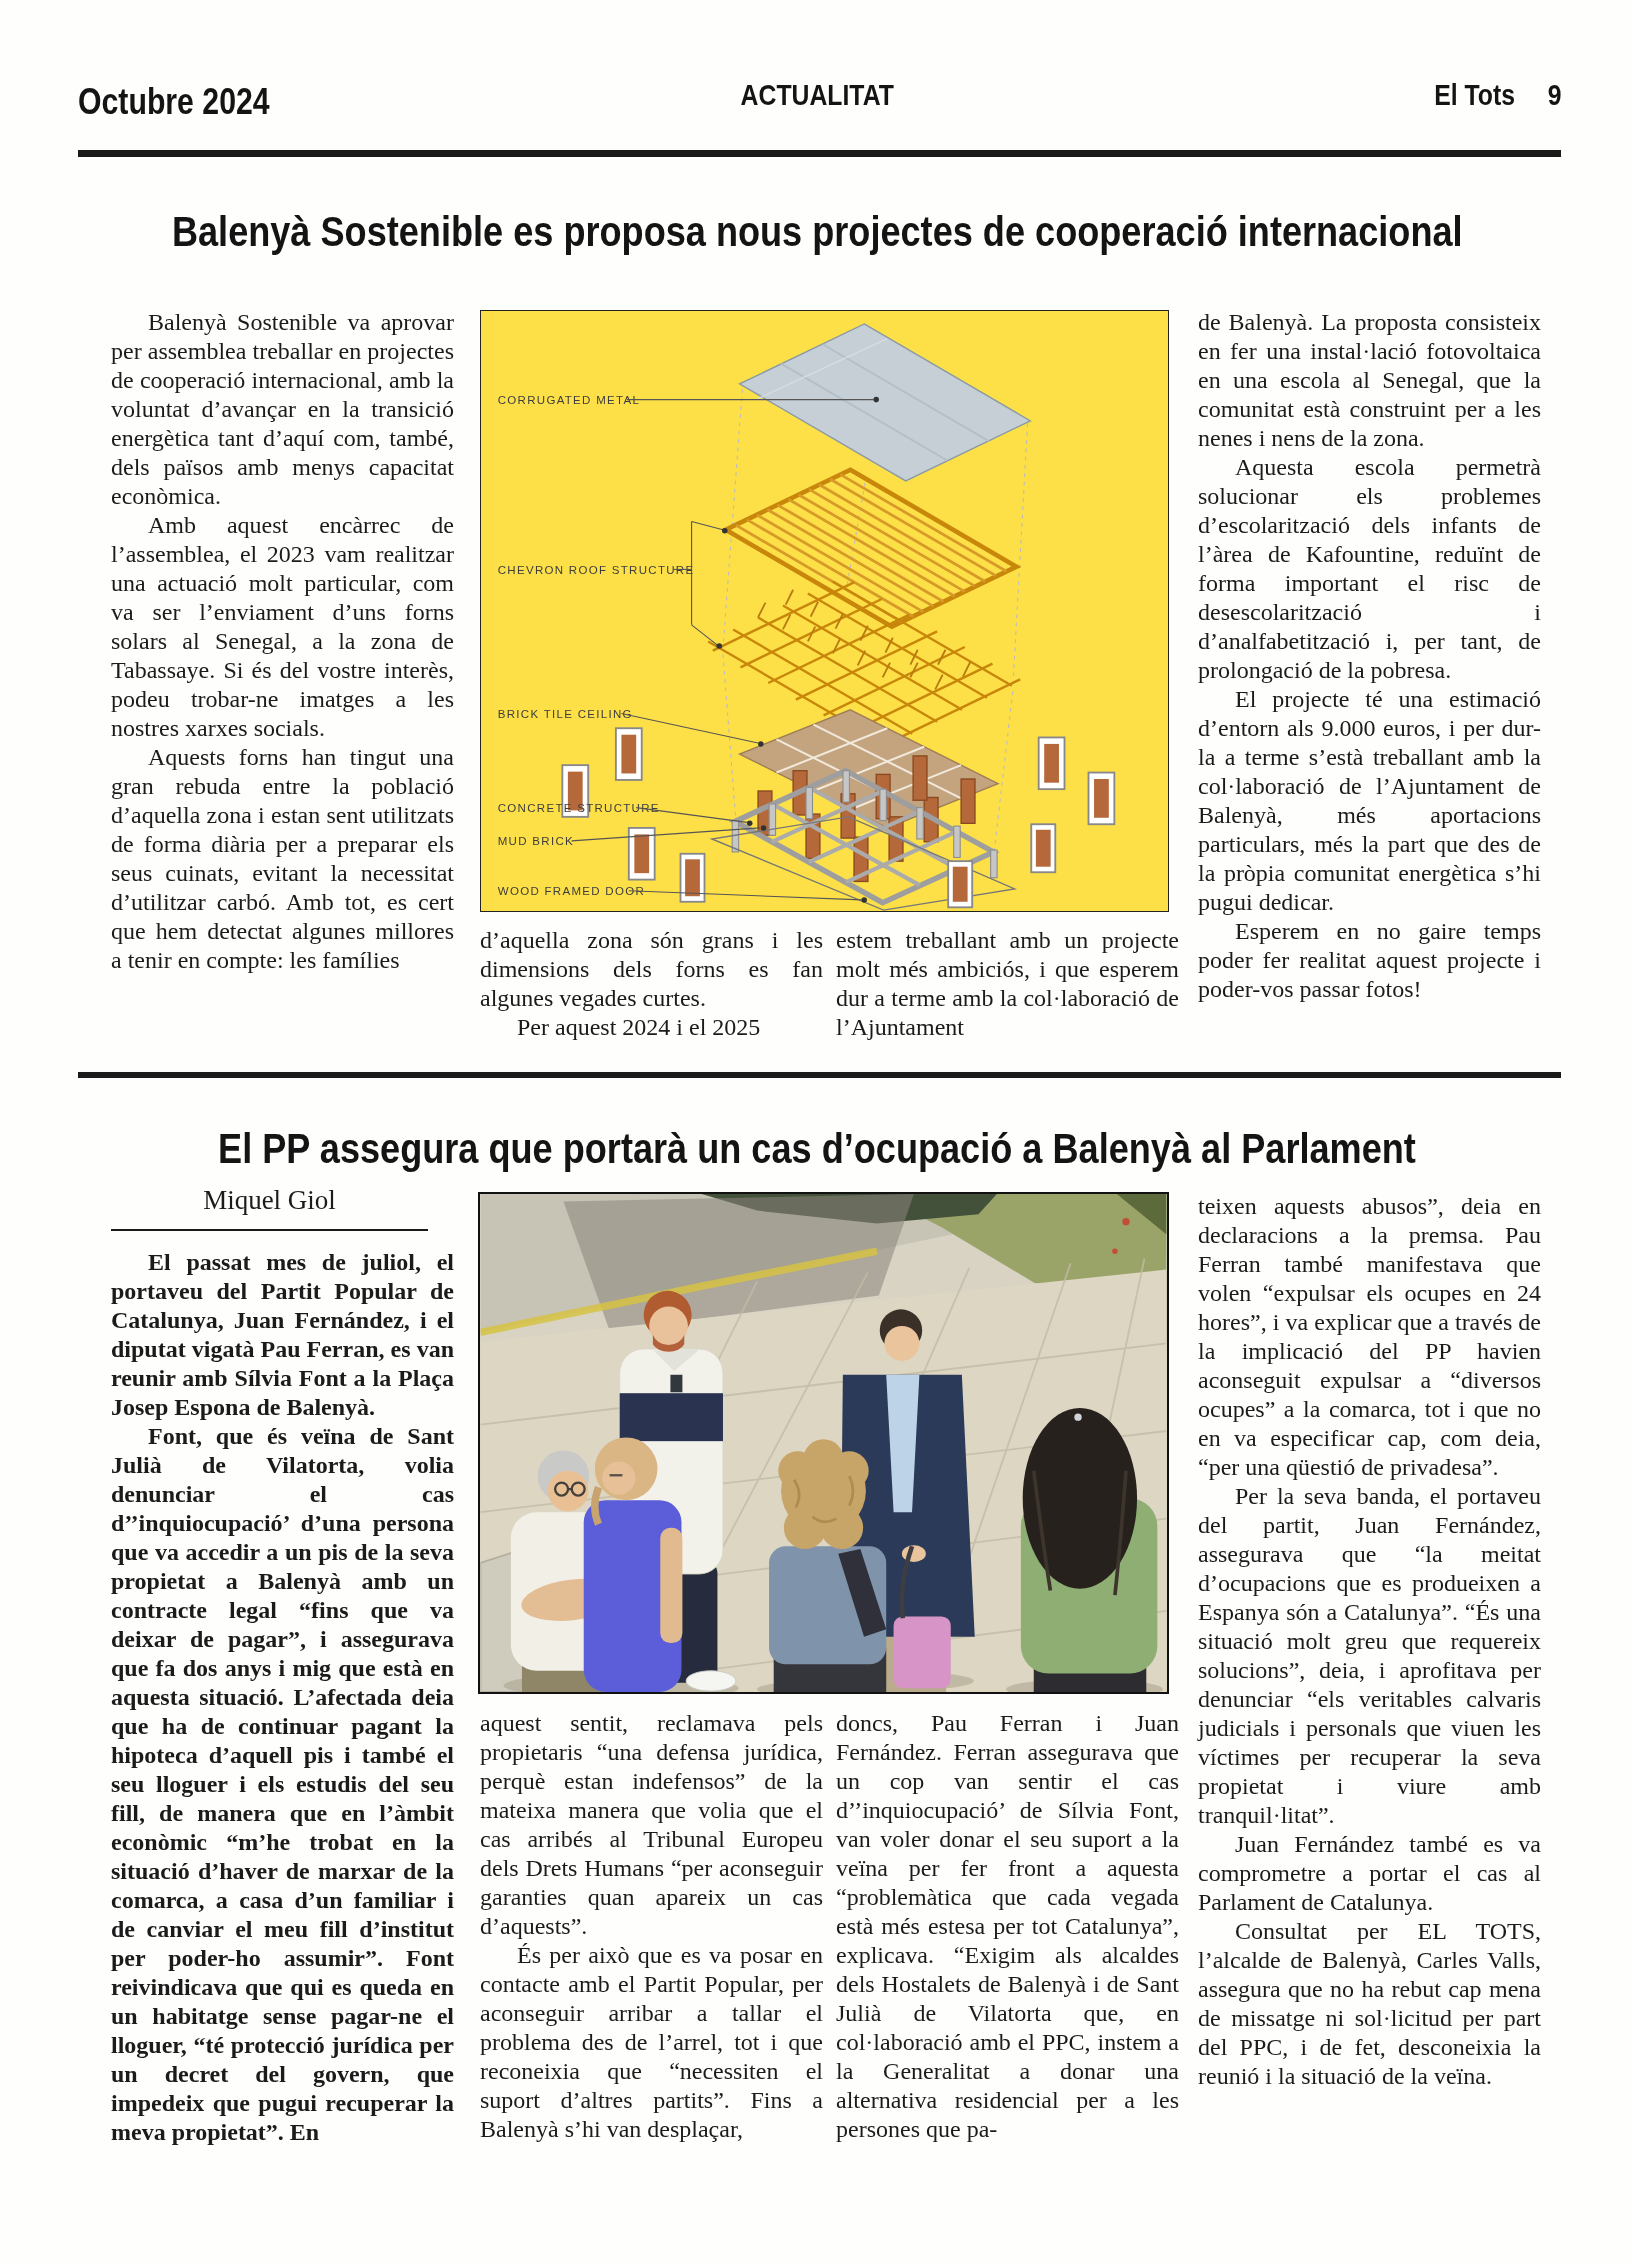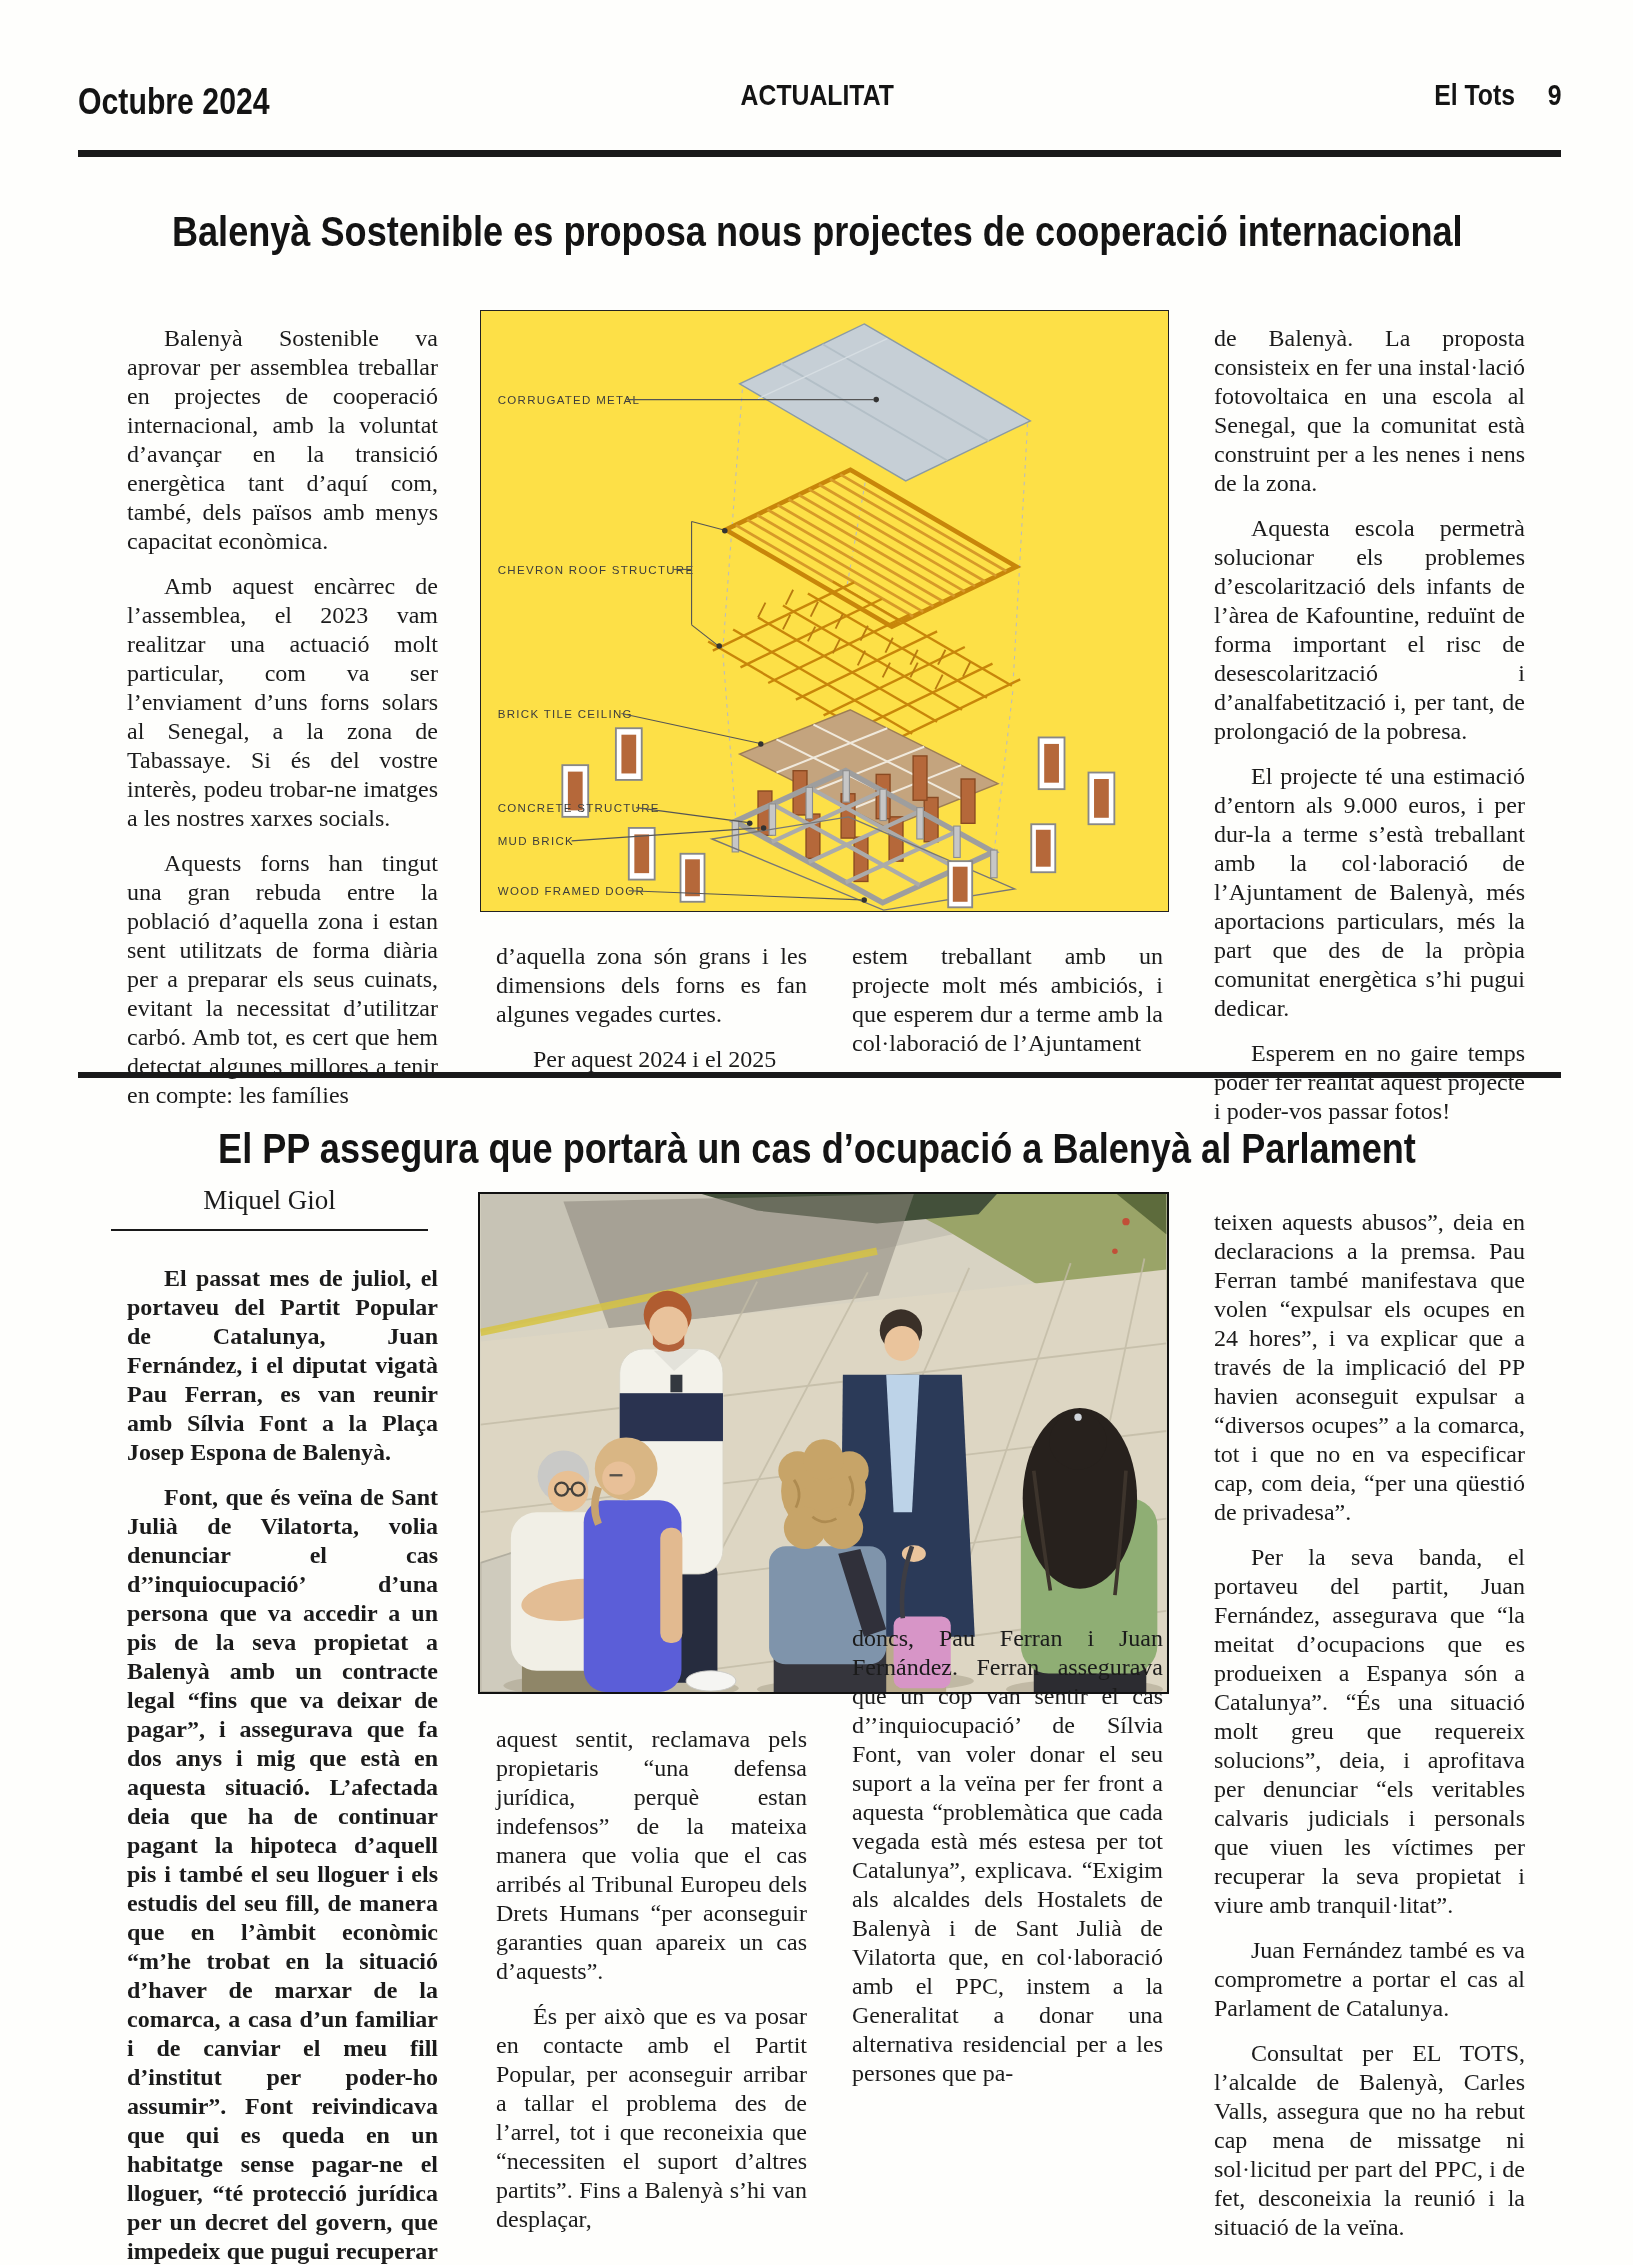--- a/index.html
+++ b/index.html
@@ -10,21 +10,21 @@
   .cond.left{transform-origin:left center;}
   .cond.right{transform-origin:right center;}
   .hdr-date{position:absolute;left:78px;top:81px;font-size:36px;}
   .hdr-section{position:absolute;left:0;right:0;top:78px;text-align:center;font-size:29.5px;}
   .hdr-pub{position:absolute;right:72px;top:78px;font-size:29.5px;}
   .hdr-pub .pg{margin-left:39px;}
   .rule{position:absolute;background:#1a1a1a;}
   .headline{position:absolute;left:0;right:0;text-align:center;font-size:43px;line-height:48px;}
   .byline{position:absolute;left:111px;top:1185px;width:317px;text-align:center;font-size:27px;}
   .col{position:absolute;width:343px;font-size:24px;line-height:29px;text-align:justify;}
-  .col p{margin:16px;}
+  .col p{margin:0;}
   .col p.ind{text-indent:37px;}
   .figbox{position:absolute;background:#fde047;border:1.8px solid #222;}
   .photobox{position:absolute;background:#d8d3c3;border:2.8px solid #111;}
   svg text.diag-label{font-family:"Liberation Sans",sans-serif;font-size:12.5px;letter-spacing:1.4px;fill:#3d3d3d;}
 </style>
 </head>
 <body>
 
 <div class="page">
 
@@ -378,21 +378,21 @@
           <path d="M468,382 q-14,40 -10,78" stroke="#3d3d44" stroke-width="5" fill="none"></path>
         </g>
       </g>
     </svg>
   </div>
 
   <div class="col" style="left:480px;top:1709px;">
       <p>aquest sentit, reclamava pels propietaris “una defensa jurídica, perquè estan indefensos” de la mateixa manera que volia que el cas arribés al Tribunal Europeu dels Drets Humans “per aconseguir garanties quan apareix un cas d’aquests”.</p>
       <p class="ind">És per això que es va posar en contacte amb el Partit Popular, per aconseguir arribar a tallar el problema des de l’arrel, tot i que reconeixia que “necessiten el suport d’altres partits”. Fins a Balenyà s’hi van desplaçar,</p>
     </div>
-  <div class="col" style="left:836px;top:1608px;">
+  <div class="col" style="left:836px;top:1709px;">
       <p>doncs, Pau Ferran i Juan Fernández. Ferran assegurava que un cop van sentir el cas d’’inquiocupació’ de Sílvia Font, van voler donar el seu suport a la veïna per fer front a aquesta “problemàtica que cada vegada està més estesa per tot Catalunya”, explicava. “Exigim als alcaldes dels Hostalets de Balenyà i de Sant Julià de Vilatorta que, en col·laboració amb el PPC, instem a la Generalitat a donar una alternativa residencial per a les persones que pa-</p>
     </div>
   <div class="col" style="left:1198px;top:1192px;">
       <p>teixen aquests abusos”, deia en declaracions a la premsa. Pau Ferran també manifestava que volen “expulsar els ocupes en 24 hores”, i va explicar que a través de la implicació del PP havien aconseguit expulsar a “diversos ocupes” a la comarca, tot i que no en va especificar cap, com deia, “per una qüestió de privadesa”.</p>
       <p class="ind">Per la seva banda, el portaveu del partit, Juan Fernández, assegurava que “la meitat d’ocupacions que es produeixen a Espanya són a Catalunya”. “És una situació molt greu que requereix solucions”, deia, i aprofitava per denunciar “els veritables calvaris judicials i personals que viuen les víctimes per recuperar la seva propietat i viure amb tranquil·litat”.</p>
       <p class="ind">Juan Fernández també es va comprometre a portar el cas al Parlament de Catalunya.</p>
       <p class="ind">Consultat per EL TOTS, l’alcalde de Balenyà, Carles Valls, assegura que no ha rebut cap mena de missatge ni sol·licitud per part del PPC, i de fet, desconeixia la reunió i la situació de la veïna.</p>
     </div>
 
 </div>

